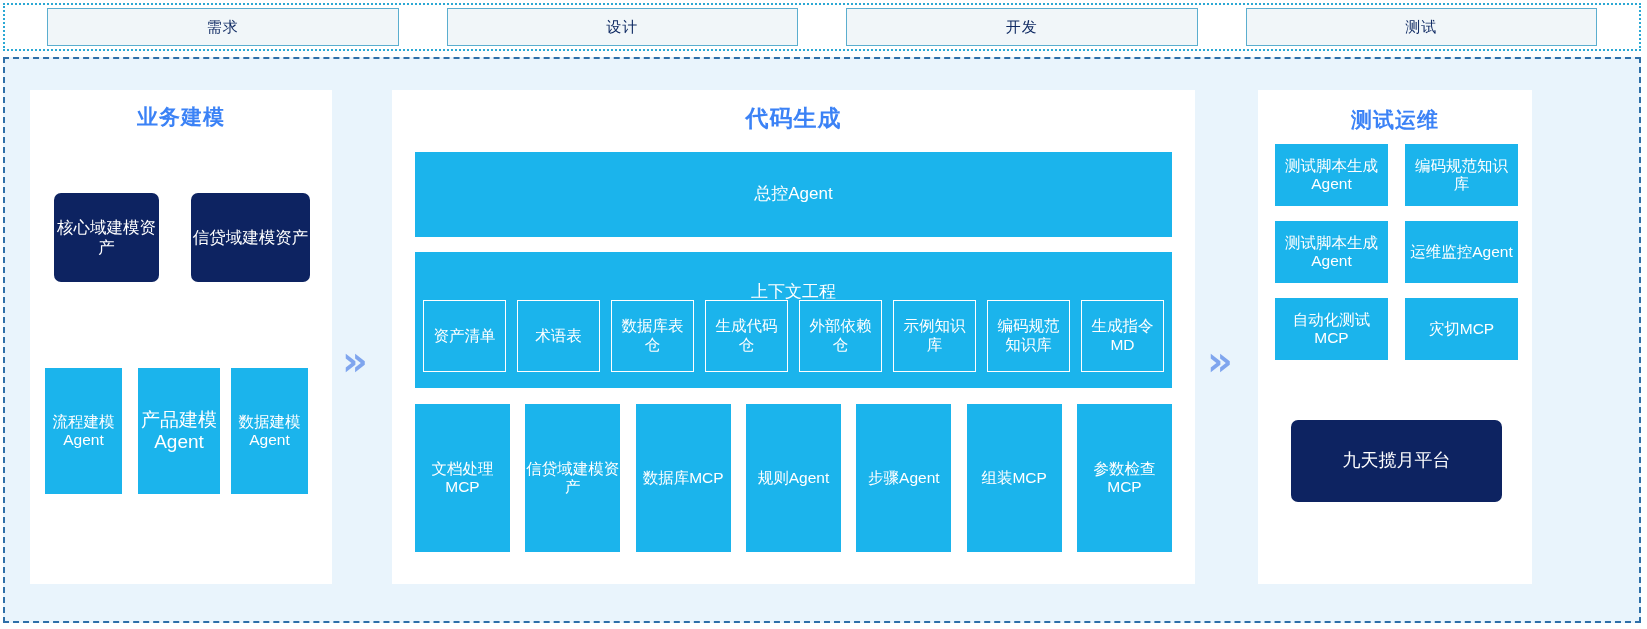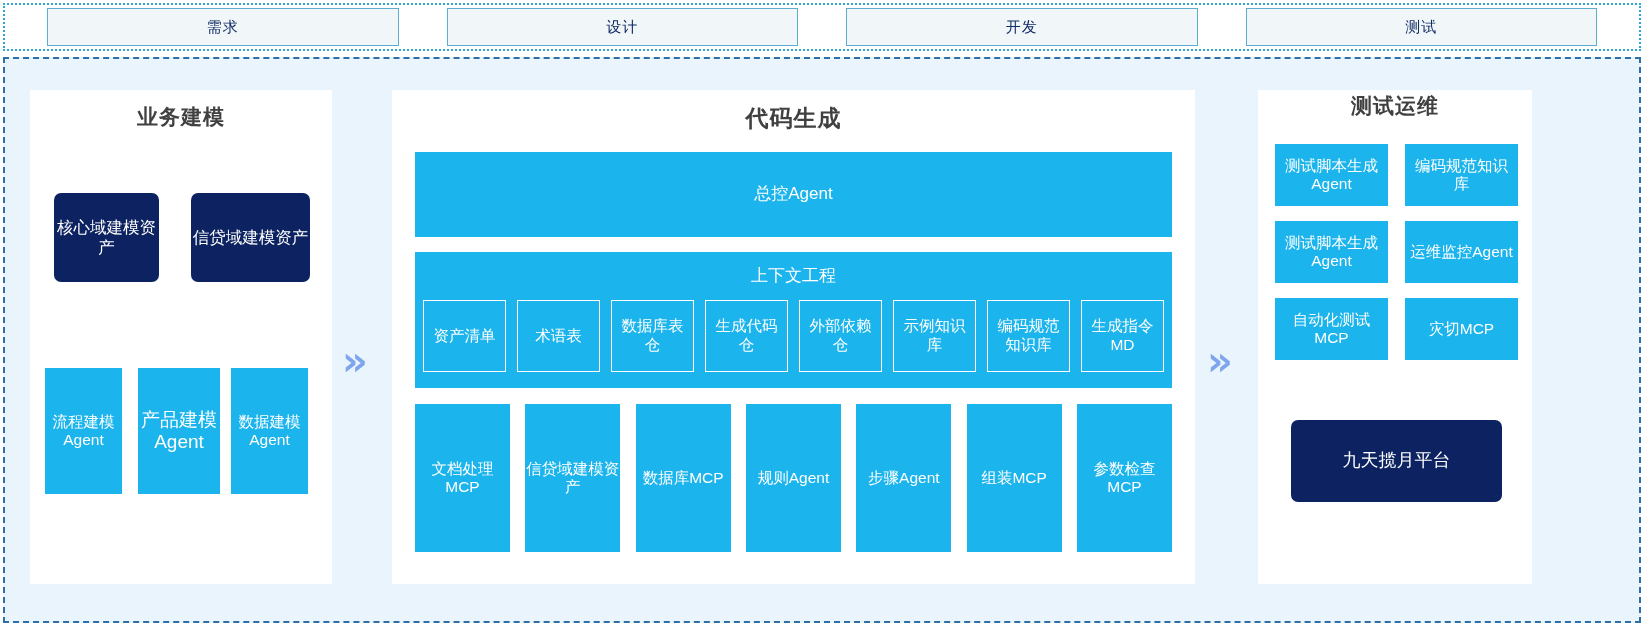--- a/index.html
+++ b/index.html
@@ -55,21 +55,21 @@
     box-sizing: border-box;
   }
 
   
   .panel {
     position: absolute;
     background: #ffffff;
   }
   .panel-title {
     text-align: center;
-    color: #404040;
+    color: #3b82f6;
     font-weight: bold;
     letter-spacing: 1px;
   }
 
   #panel-business {
     left: 25px;
     top: 31px;
     width: 302px;
     height: 494px;
   }
@@ -82,21 +82,21 @@
     height: 494px;
   }
   #panel-code .panel-title { font-size: 23px; margin-top: 13px; }
 
   #panel-test {
     left: 1253px;
     top: 31px;
     width: 274px;
     height: 494px;
   }
-  #panel-test .panel-title { font-size: 21px; margin-top: 2px; }
+  #panel-test .panel-title { font-size: 21px; margin-top: 16px; }
 
   
   .chevron {
     position: absolute;
     color: #7FA5EE;
     font-size: 40px;
     font-weight: bold;
     line-height: 1;
     font-family: "DejaVu Sans", sans-serif;
   }
@@ -137,21 +137,21 @@
   #context-block {
     position: absolute; left: 23px; top: 162px;
     width: 757px; height: 136px;
     background: #1BB4EC;
     box-sizing: border-box;
   }
   #context-title {
     color: #ffffff;
     font-size: 17px;
     text-align: center;
-    padding-top: 12px;
+    padding-top: 28px;
   }
   #context-row {
     position: absolute;
     left: 8px;
     top: 48px;
     width: 741px;
     display: flex;
     justify-content: space-between;
   }
   .ctx-cell {

